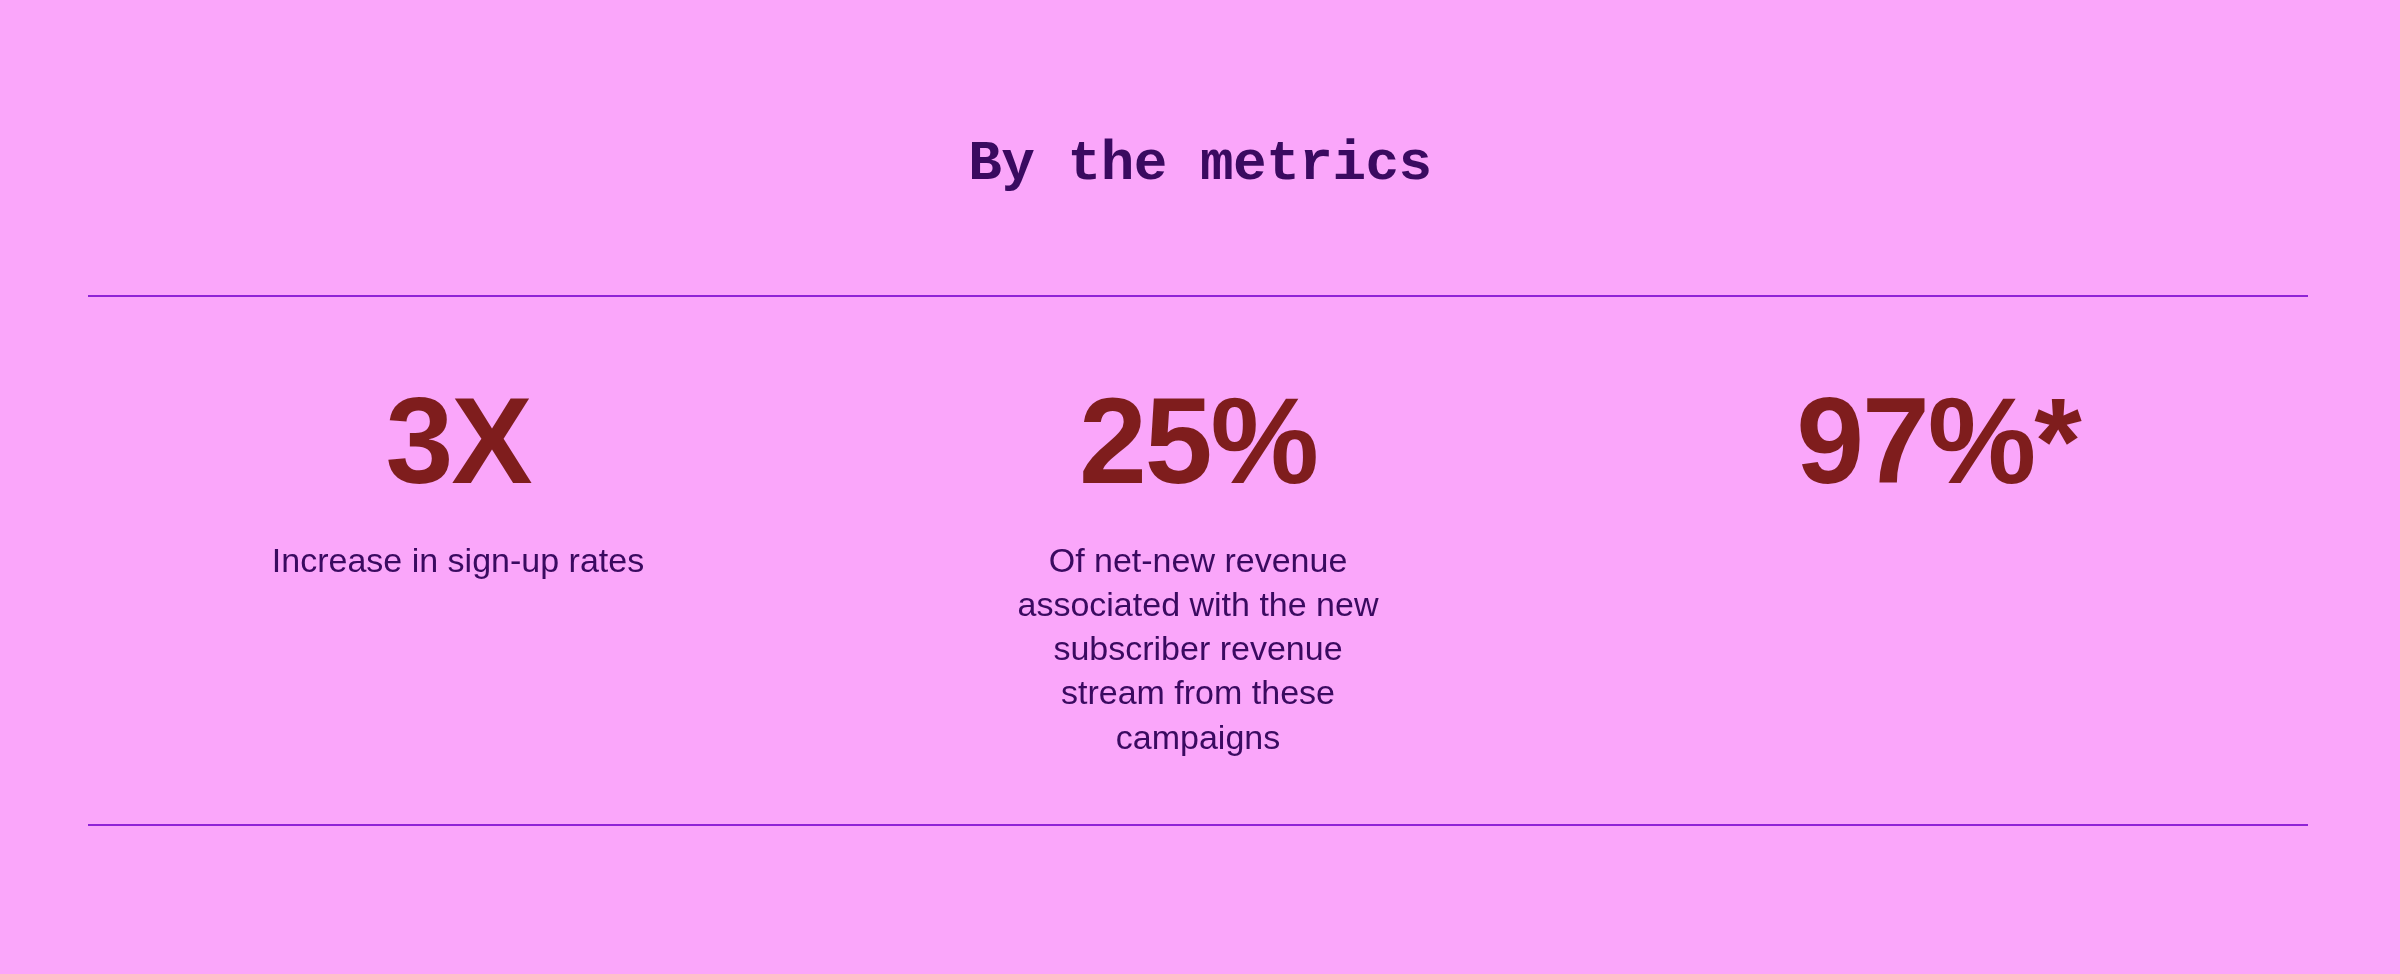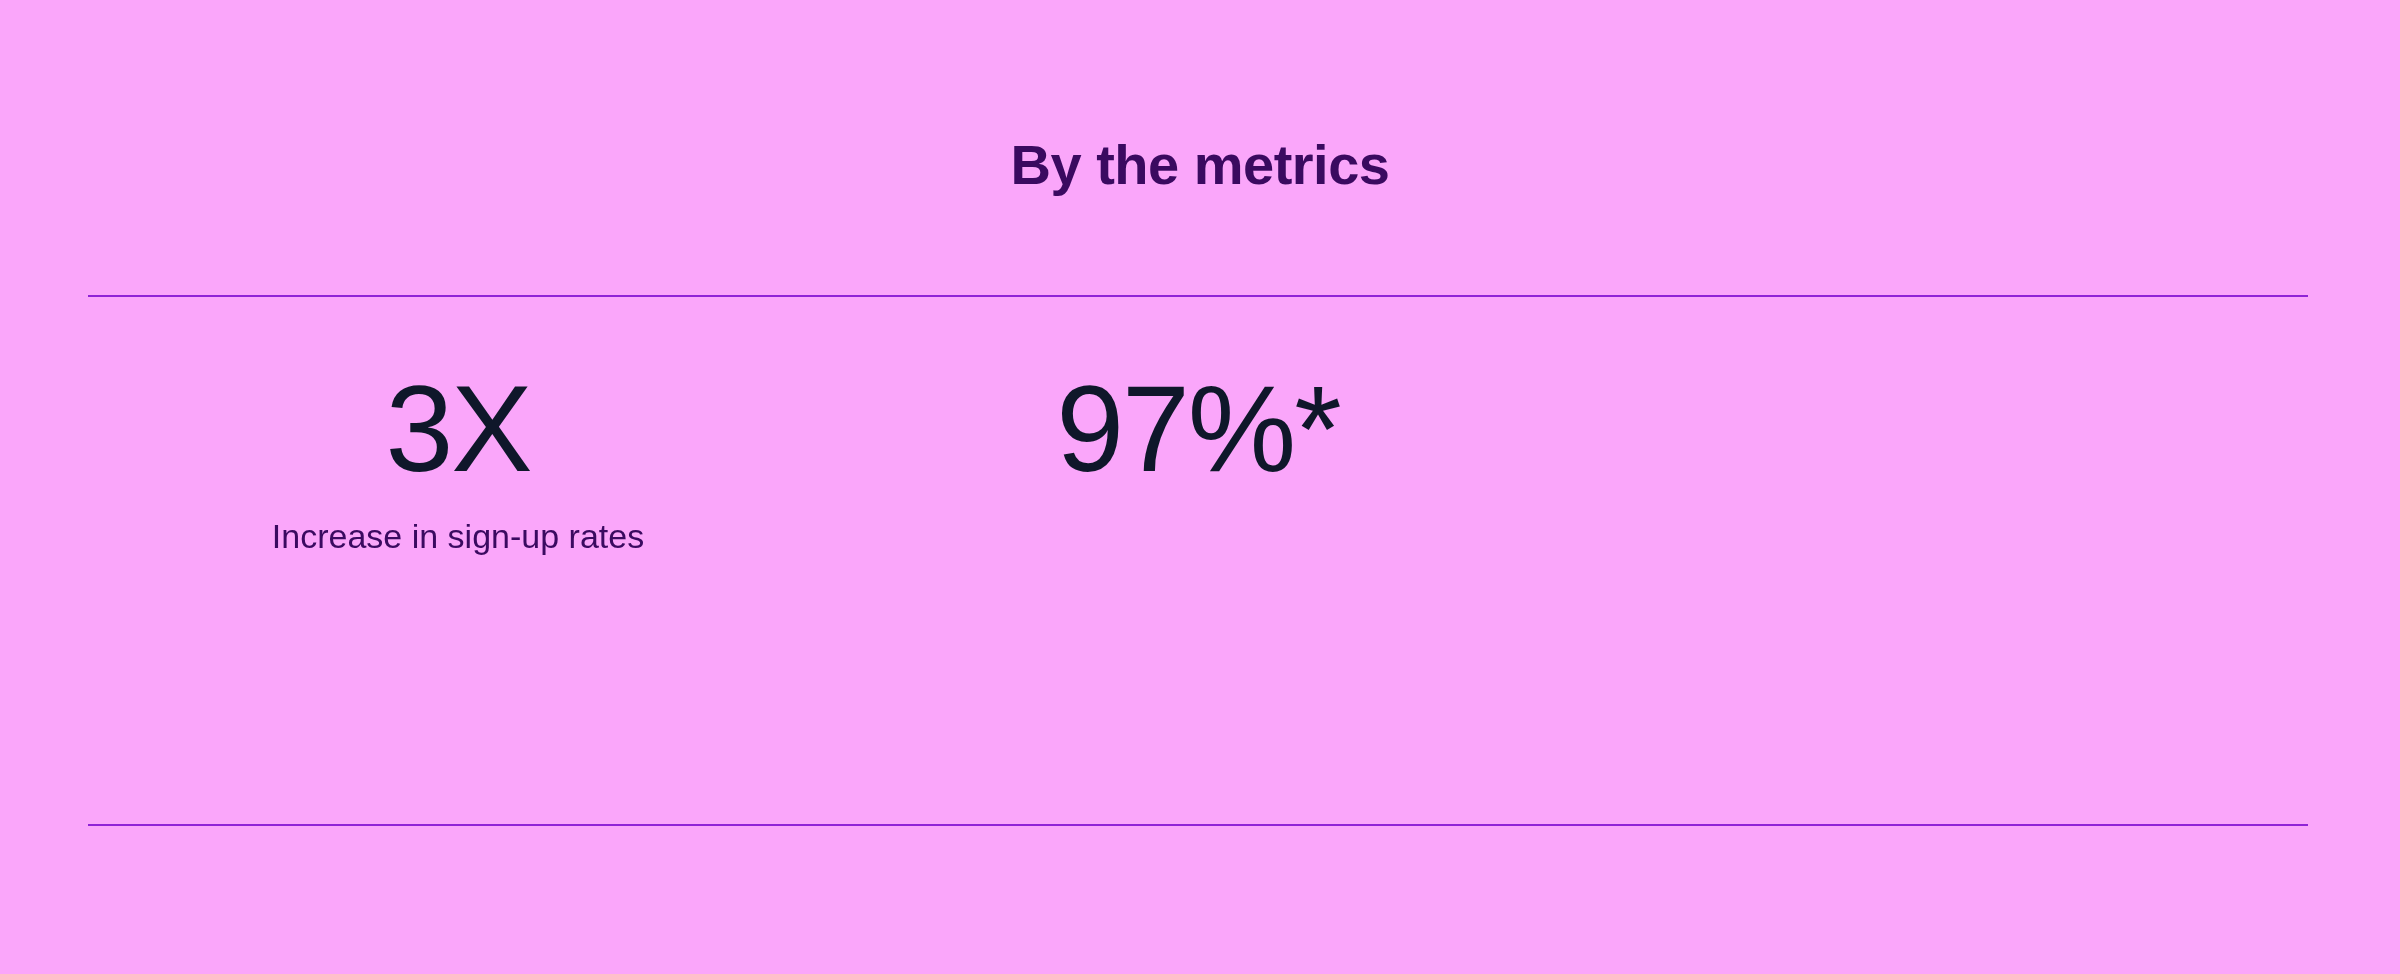--- a/index.html
+++ b/index.html
@@ -29,20 +29,21 @@
     top: 131px;
     left: 0;
     width: 2400px;
     text-align: center;
     font-size: 56px;
     font-weight: 700;
     line-height: 1.2;
     letter-spacing: -0.5px;
     color: #3a0a60;
     margin: 0;
+    font-family: Liberation Mono, monospace;
   }
 
   
   .divider {
     position: absolute;
     left: 88px;
     width: 2220px;
     height: 2px;
     background: #8f22d6;
   }
@@ -61,25 +62,25 @@
 
   .metric-item {
     display: flex;
     flex-direction: column;
     align-items: center;
     text-align: center;
   }
 
   .metric-value {
     font-size: 122px;
-    font-weight: 400;
+    font-weight: 700;
     line-height: 1.08;
     letter-spacing: -2px;
-    color: #0f172a;
-    margin: 4px;
+    color: #7f1d1d;
+    margin: 16px;
     white-space: nowrap;
   }
 
   .metric-label {
     font-size: 34px;
     font-weight: 400;
     line-height: 1.30;
     color: #3a0a60;
     margin: 14px 0 0 0;
     max-width: 430px;
@@ -98,20 +99,24 @@
 
   <div class="divider divider-top"></div>
 
   <div class="metrics-grid">
 
     <div class="metric-item metric-item-1">
       <div class="metric-value">3X</div>
       <div class="metric-label">Increase in sign-up rates</div>
     </div>
 
+    <div class="metric-item metric-item-2">
+      <div class="metric-value">25%</div>
+      <div class="metric-label">Of net-new revenue associated with the new subscriber revenue stream from these campaigns</div>
+    </div>
 
     <div class="metric-item metric-item-3">
       <div class="metric-value">97%*</div>
     </div>
 
   </div>
 
   <div class="divider divider-bottom"></div>
 
 </div>

